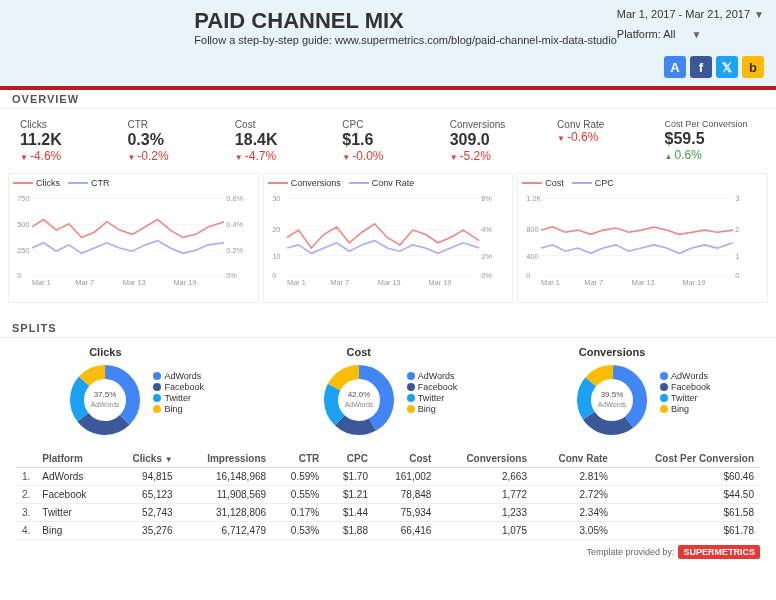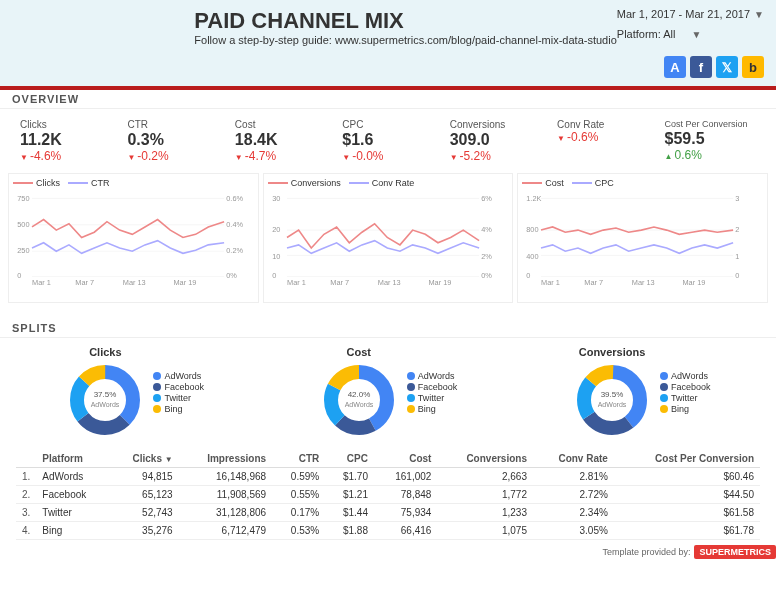--- a/index.html
+++ b/index.html
@@ -48,21 +48,21 @@
     .table-section { padding: 2px 16px; }
     table { width: 100%; border-collapse: collapse; font-size: 10px; }
     thead th { font-weight: bold; color: #555; padding: 3px 6px; border-bottom: 1px solid #ddd; text-align: right; }
     thead th:first-child, thead th:nth-child(2) { text-align: left; }
     thead th .sort-arrow { font-size: 8px; }
     tbody tr { border-bottom: 1px solid #eee; }
     tbody td { padding: 3px 6px; text-align: right; }
     tbody td:first-child { text-align: left; color: #555; width: 20px; }
     tbody td:nth-child(2) { text-align: left; }
     
-    .footer { display: flex; justify-content: flex-end; align-items: flex-end; padding: 3px 0; font-size: 9px; color: #666; }
+    .footer { display: flex; justify-content: flex-end; align-items: flex-end; padding: 3px 16px; font-size: 9px; color: #666; }
     .supermetrics { display: flex; align-items: center; gap: 4px; }
     .sm-logo { background: #e53935; color: #fff; font-size: 9px; font-weight: bold; padding: 2px 5px; border-radius: 2px; }
   </style>
 </head>
 <body>
 
 <div class="header">
   <div>
     <h1>PAID CHANNEL MIX</h1>
     <div class="guide">Follow a step-by-step guide: www.supermetrics.com/blog/paid-channel-mix-data-studio</div>

